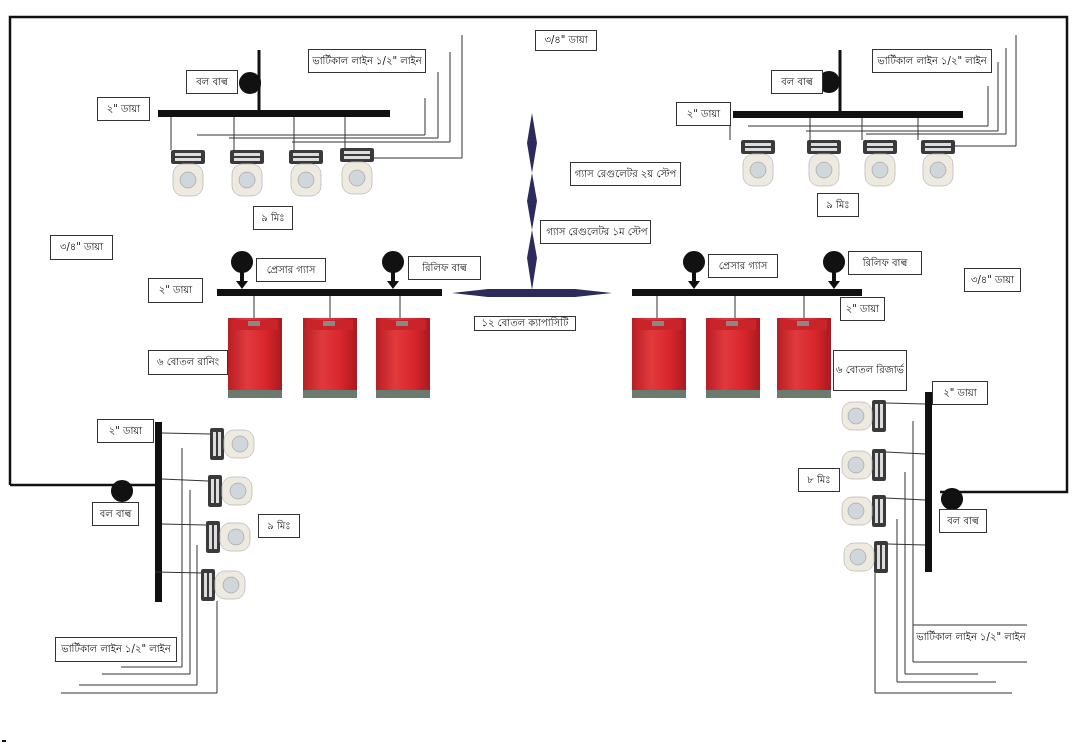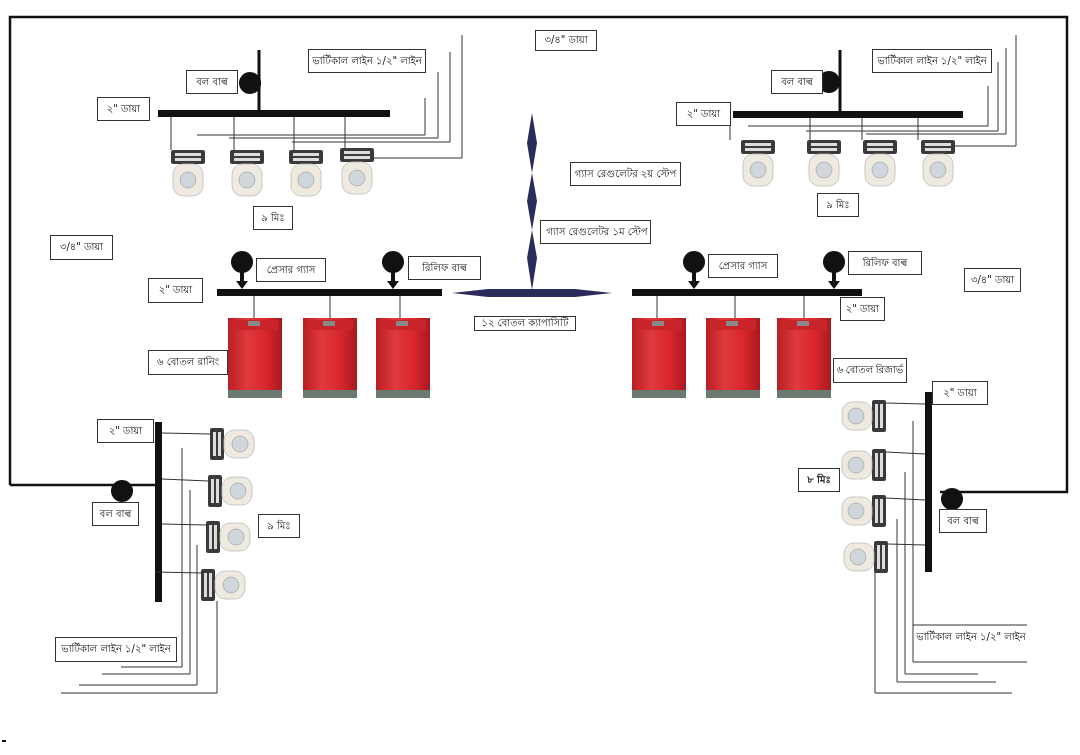--- a/index.html
+++ b/index.html
@@ -200,23 +200,23 @@
 <div class="lbl" style="left:817px;top:193px;width:42px;height:24px;">৯ মিঃ</div>
 
 <div class="lbl" style="left:148px;top:278px;width:55px;height:25px;">২" ডায়া</div>
 <div class="lbl" style="left:256px;top:258px;width:70px;height:24px;">প্রেসার গ্যাস</div>
 <div class="lbl" style="left:408px;top:256px;width:73px;height:24px;">রিলিফ বাল্ব</div>
 <div class="lbl" style="left:148px;top:350px;width:80px;height:25px;">৬ বোতল রানিং</div>
 
 <div class="lbl" style="left:708px;top:254px;width:70px;height:24px;">প্রেসার গ্যাস</div>
 <div class="lbl" style="left:848px;top:251px;width:74px;height:24px;">রিলিফ বাল্ব</div>
 <div class="lbl" style="left:840px;top:297px;width:45px;height:24px;">২" ডায়া</div>
-<div class="lbl" style="left:833px;top:358px;width:74px;height:25px;font-family:Liberation Serif, serif;">৬ বোতল রিজার্ভ</div>
+<div class="lbl" style="left:833px;top:350px;width:74px;height:41px;">৬ বোতল রিজার্ভ</div>
 
 <div class="lbl" style="left:97px;top:419px;width:57px;height:24px;">২" ডায়া</div>
 <div class="lbl" style="left:92px;top:502px;width:47px;height:24px;">বল বাল্ব</div>
 <div class="lbl" style="left:258px;top:514px;width:42px;height:24px;">৯ মিঃ</div>
 <div class="lbl" style="left:55px;top:637px;width:122px;height:25px;">ভার্টিকাল লাইন ১/২" লাইন</div>
 
 <div class="lbl" style="left:932px;top:381px;width:56px;height:24px;">২" ডায়া</div>
 <div class="lbl" style="left:939px;top:509px;width:48px;height:24px;">বল বাল্ব</div>
-<div class="lbl" style="left:798px;top:468px;width:42px;height:24px;font-weight:bold;">৮ মিঃ</div>
+<div class="lbl" style="left:798px;top:468px;width:42px;height:24px;">৮ মিঃ</div>
 <div class="lbl" style="left:916px;top:626px;width:110px;height:22px;border:none;background:transparent;">ভার্টিকাল লাইন ১/২" লাইন</div>
 
 </body></html>

